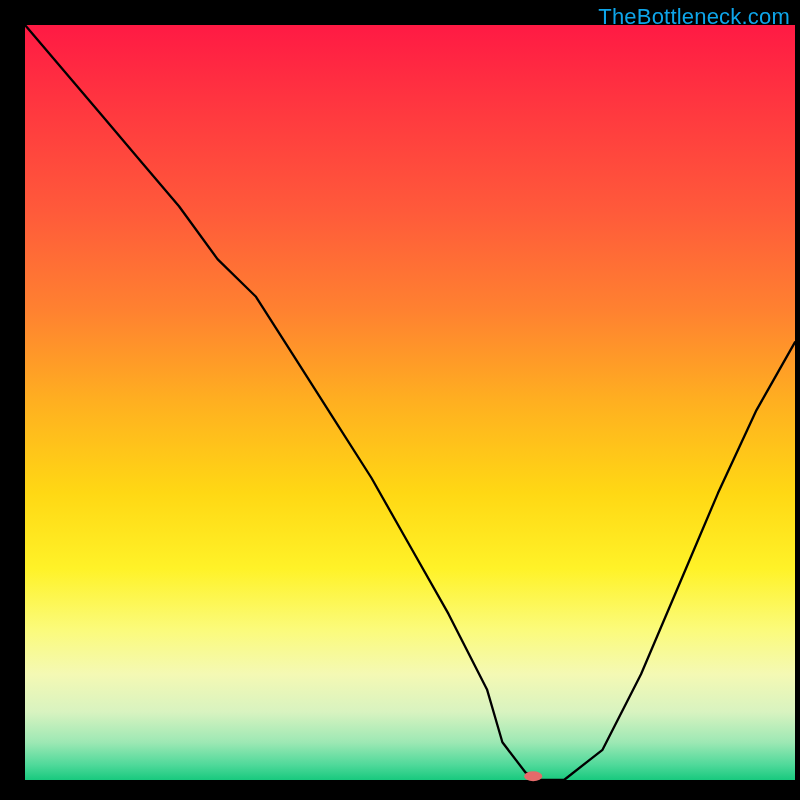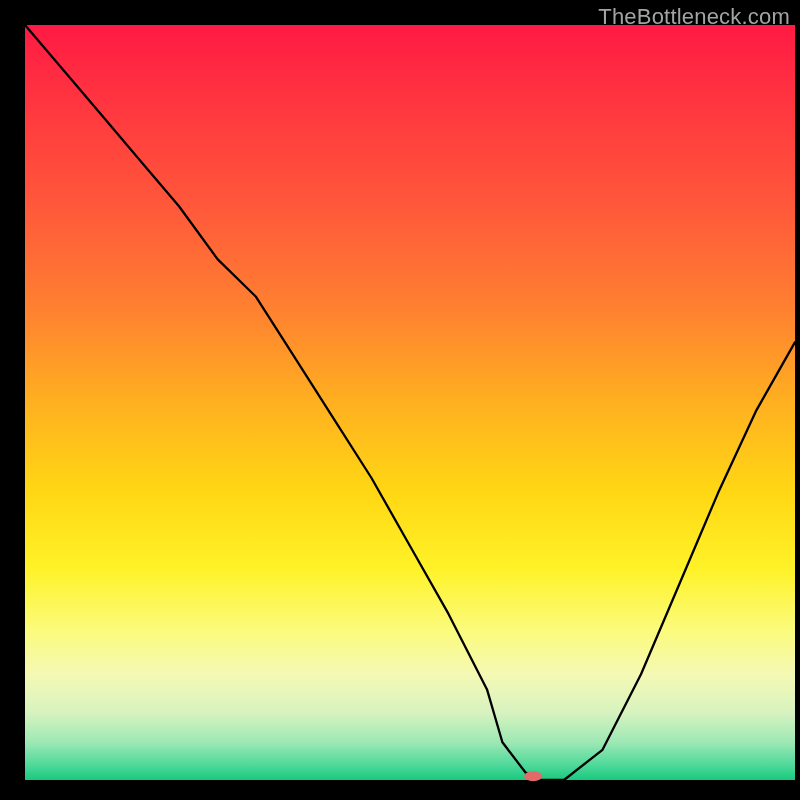--- a/index.html
+++ b/index.html
@@ -18,21 +18,21 @@
   svg {
     display: block;
   }
   .watermark {
     position: absolute;
     top: 4px;
     right: 10px;
     font-family: Arial, Helvetica, sans-serif;
     font-size: 22px;
     font-weight: 500;
-    color: #a3a3a3;
+    color: #0ea5e9;
     letter-spacing: 0.2px;
   }
 </style>
 </head>
 <body>
 
 <div class="chart-container">
   <svg id="chart-svg" width="800" height="800" viewBox="0 0 800 800">
       <defs>
         <linearGradient id="bg-grad" x1="0" y1="0" x2="0" y2="1">

